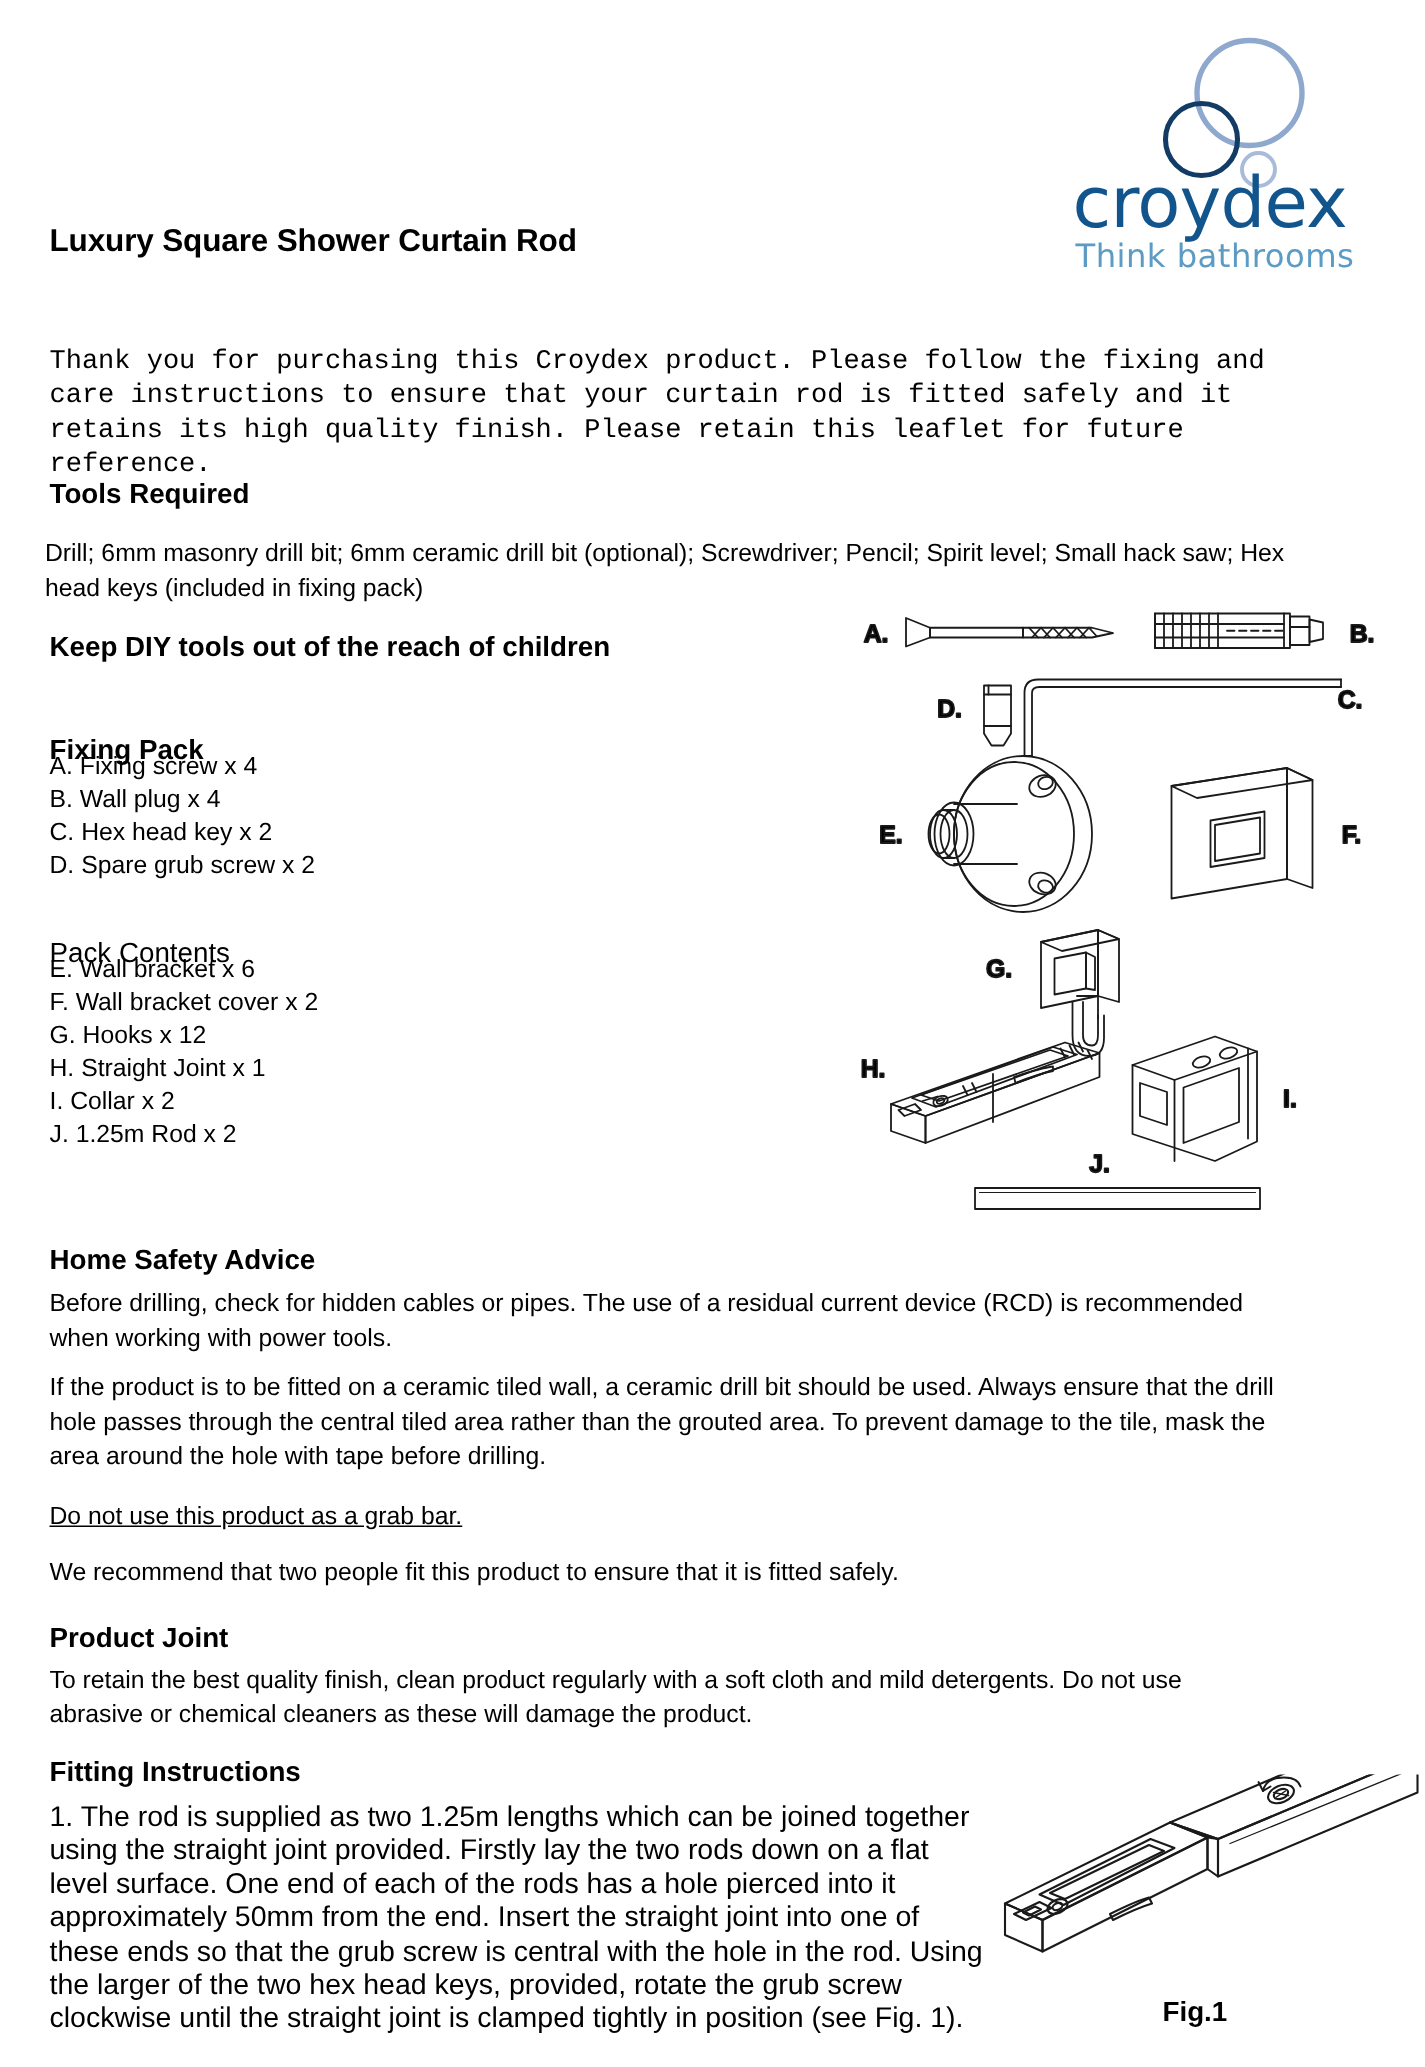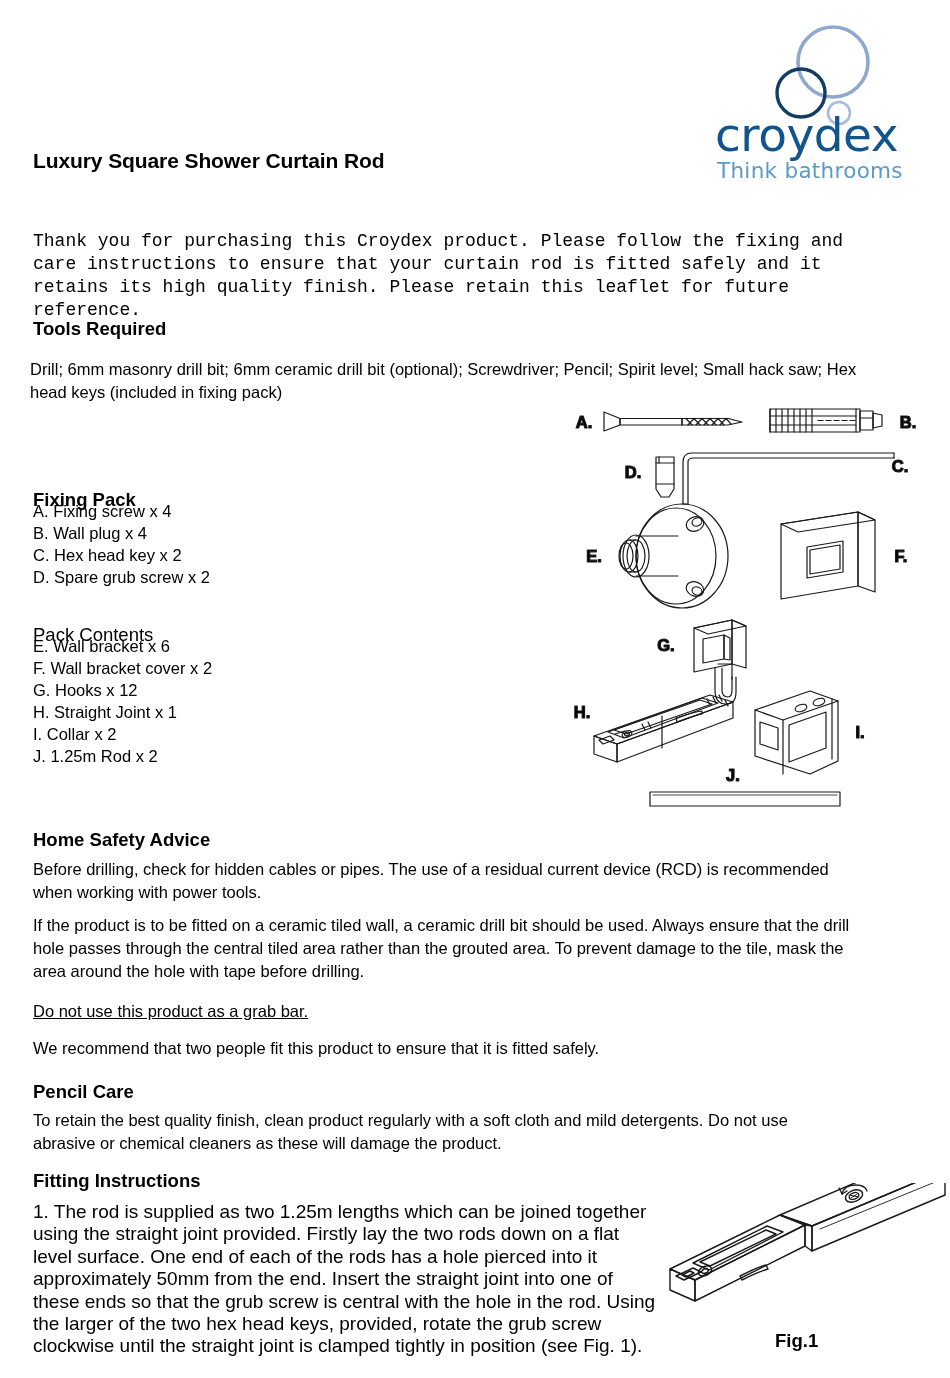--- a/index.html
+++ b/index.html
@@ -240,20 +240,21 @@
       <text x="4" y="164" font-family="'DejaVu Sans', sans-serif" font-size="21.5" fill="#5B9BC4" letter-spacing="0.3">Think bathrooms</text>
     </svg>
   </div>
 
   <h1 class="doc-title">Luxury Square Shower Curtain Rod</h1>
 
   <p class="intro">Thank you for purchasing this Croydex product. Please follow the fixing and care instructions to ensure that your curtain rod is fitted safely and it retains its high quality finish. Please retain this leaflet for future reference.</p>
 
   <h2 class="h-tools">Tools Required</h2>
   <p class="tools-body">Drill; 6mm masonry drill bit; 6mm ceramic drill bit (optional); Screwdriver; Pencil; Spirit level; Small hack saw; Hex head keys (included in fixing pack)</p>
+  <h2 class="h-keepdiy">Keep DIY tools out of the reach of children</h2>
 
   <h2 class="h-fixing">Fixing Pack</h2>
   <div class="list-fixing">
     <ul class="plain">
       <li>A. Fixing screw x 4</li>
       <li>B. Wall plug x 4</li>
       <li>C. Hex head key x 2</li>
       <li>D. Spare grub screw x 2</li>
     </ul>
   </div>
@@ -434,21 +435,21 @@
       <text class="lbl" x="163" y="385" text-anchor="middle">J.</text>
     </svg>
   </div>
 
   <h2 class="h-safety">Home Safety Advice</h2>
   <p class="p-safety1">Before drilling, check for hidden cables or pipes. The use of a residual current device (RCD) is recommended when working with power tools.</p>
   <p class="p-safety2">If the product is to be fitted on a ceramic tiled wall, a ceramic drill bit should be used. Always ensure that the drill hole passes through the central tiled area rather than the grouted area. To prevent damage to the tile, mask the area around the hole with tape before drilling.</p>
   <p class="p-safety3">Do not use this product as a grab bar.</p>
   <p class="p-safety4">We recommend that two people fit this product to ensure that it is fitted safely.</p>
 
-  <h2 class="h-care">Pencil Care</h2>
+  <h2 class="h-care">Product Joint</h2>
   <p class="p-care">To retain the best quality finish, clean product regularly with a soft cloth and mild detergents. Do not use abrasive or chemical cleaners as these will damage the product.</p>
 
   <h2 class="h-fitting">Fitting Instructions</h2>
   <p class="p-fitting">1. The rod is supplied as two 1.25m lengths which can be joined together using the straight joint provided. Firstly lay the two rods down on a flat level surface. One end of each of the rods has a hole pierced into it approximately 50mm from the end. Insert the straight joint into one of these ends so that the grub screw is central with the hole in the rod. Using the larger of the two hex head keys, provided, rotate the grub screw clockwise until the straight joint is clamped tightly in position (see Fig. 1).</p>
 
   <div class="fig1-diagram">
     <svg width="290" height="150" viewBox="0 0 290 150" xmlns="http://www.w3.org/2000/svg" fill="none" stroke="#1a1a1a" stroke-width="1.4" stroke-linejoin="round" stroke-linecap="round">
 
       <path d="M8 88 L118 33 L142 43 L142 74 L118 118 L8 112 Z" stroke-opacity="0"></path>
 

